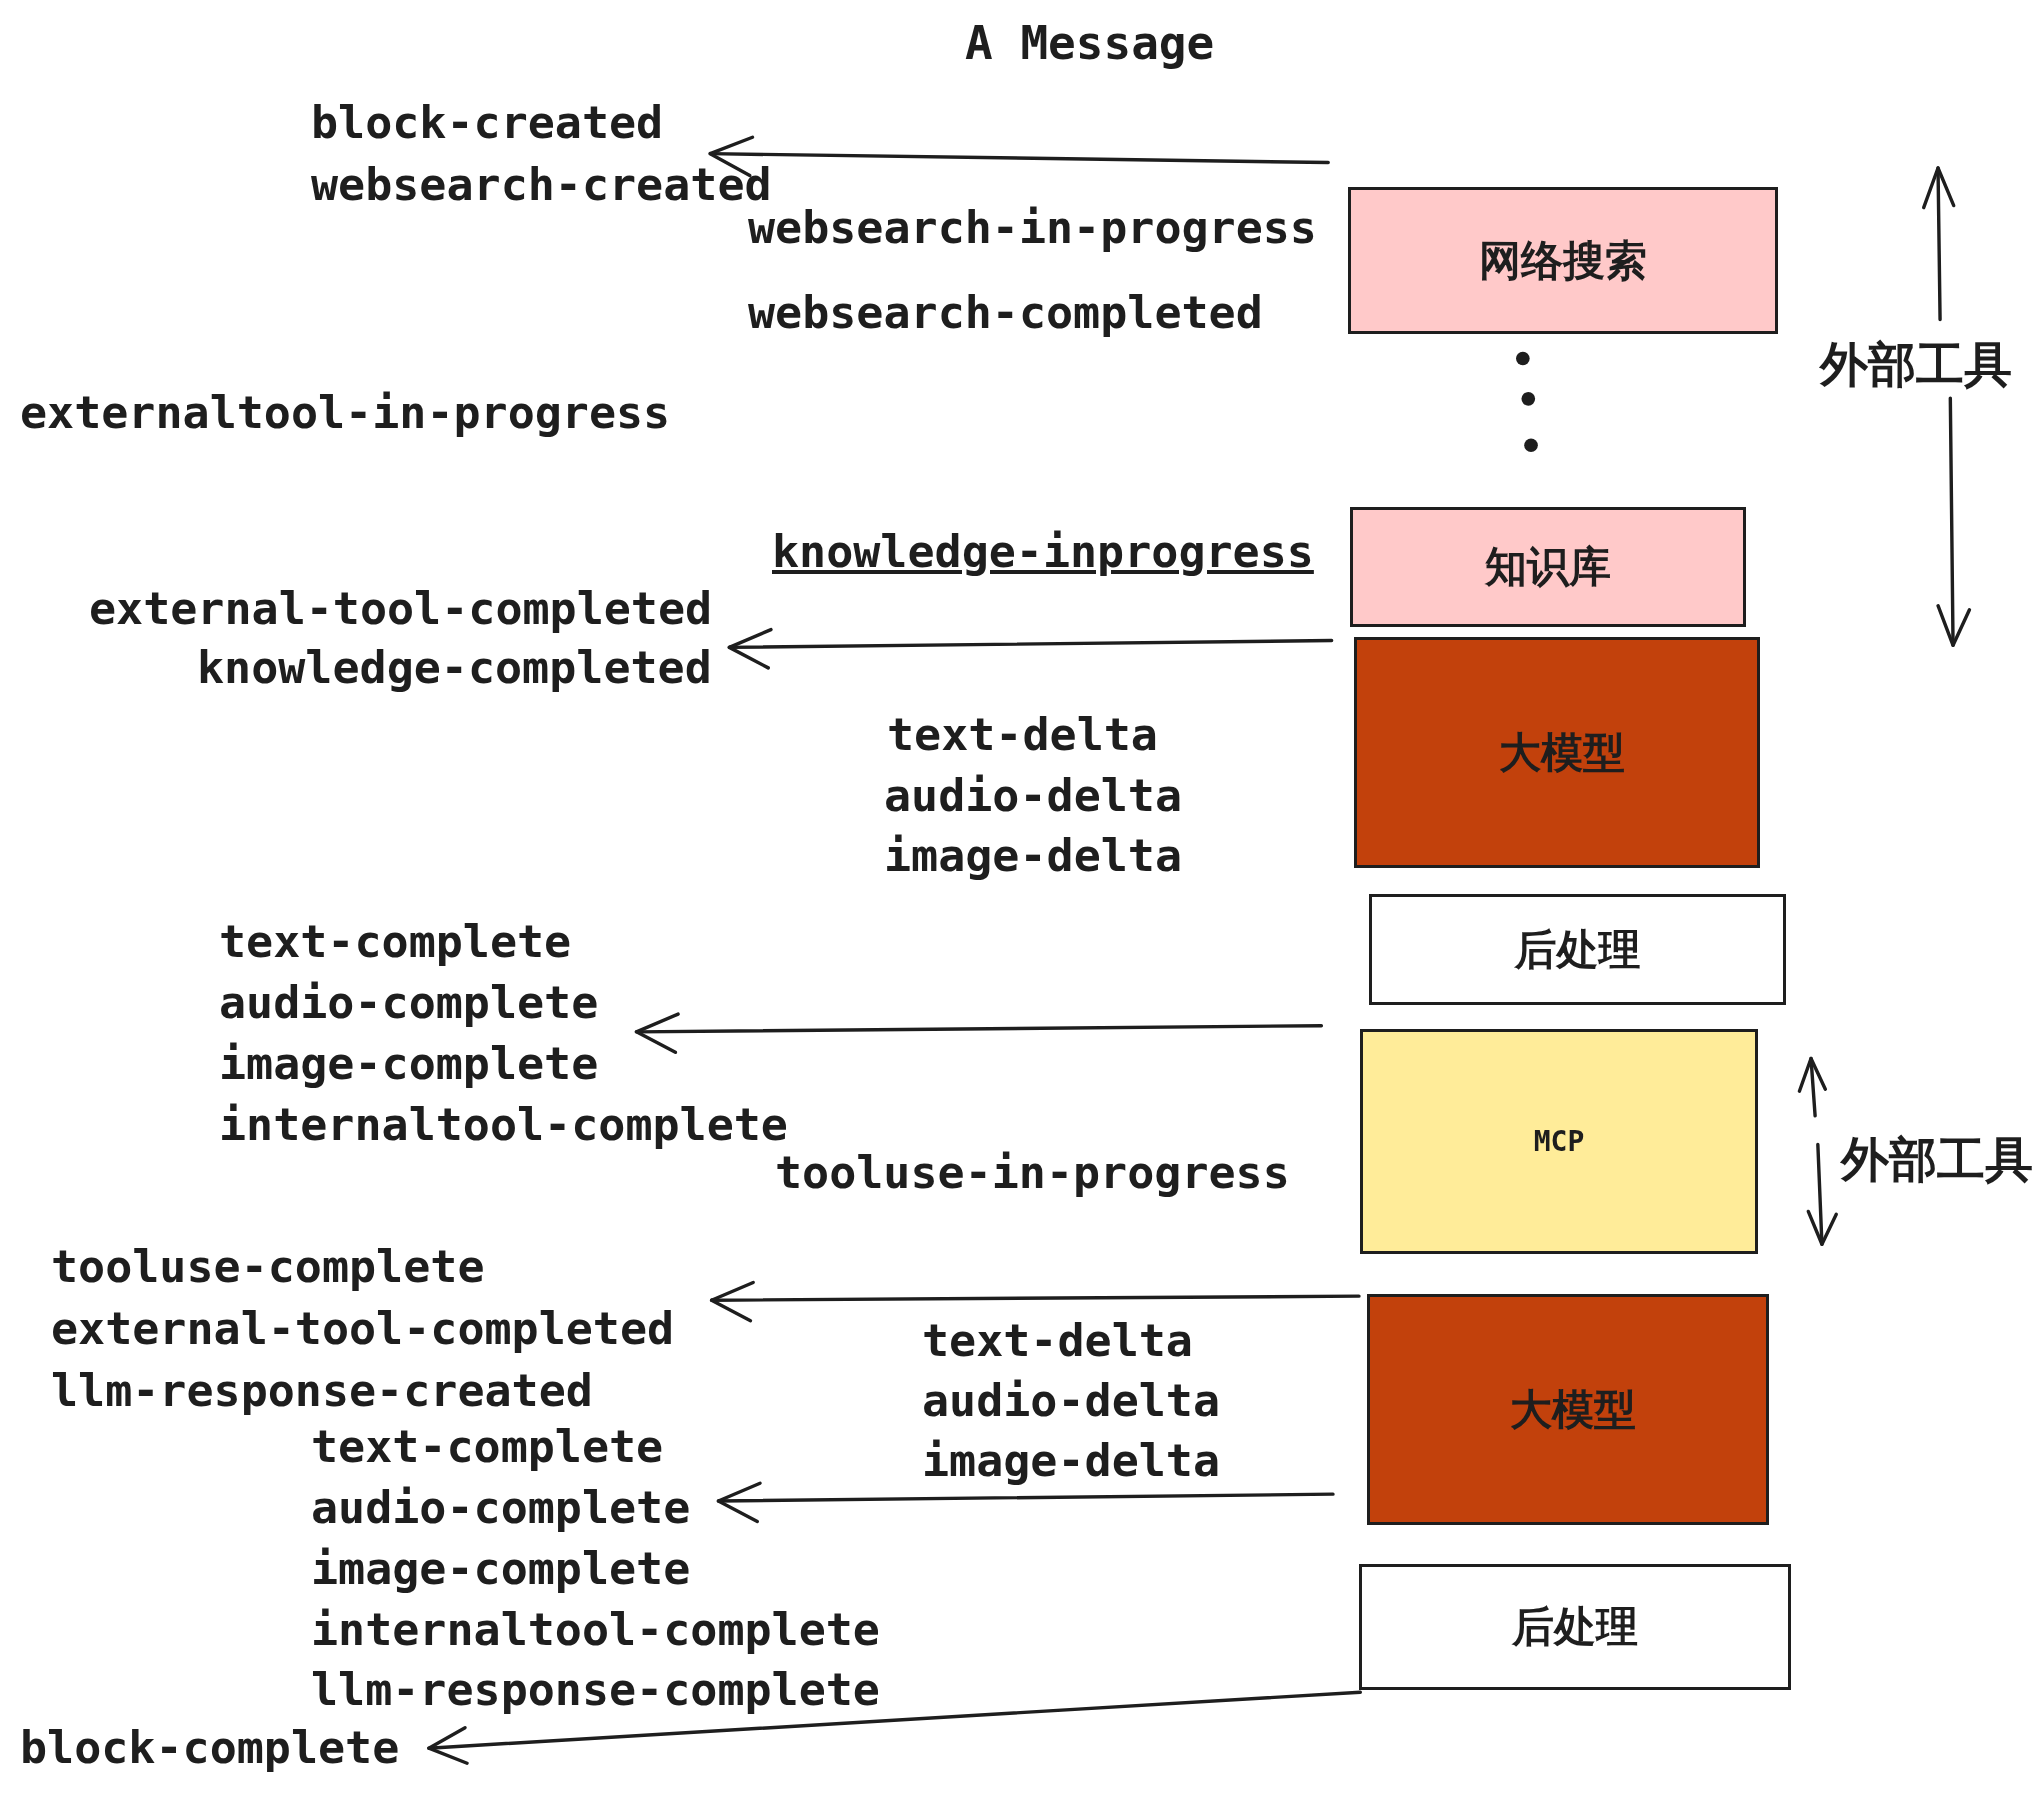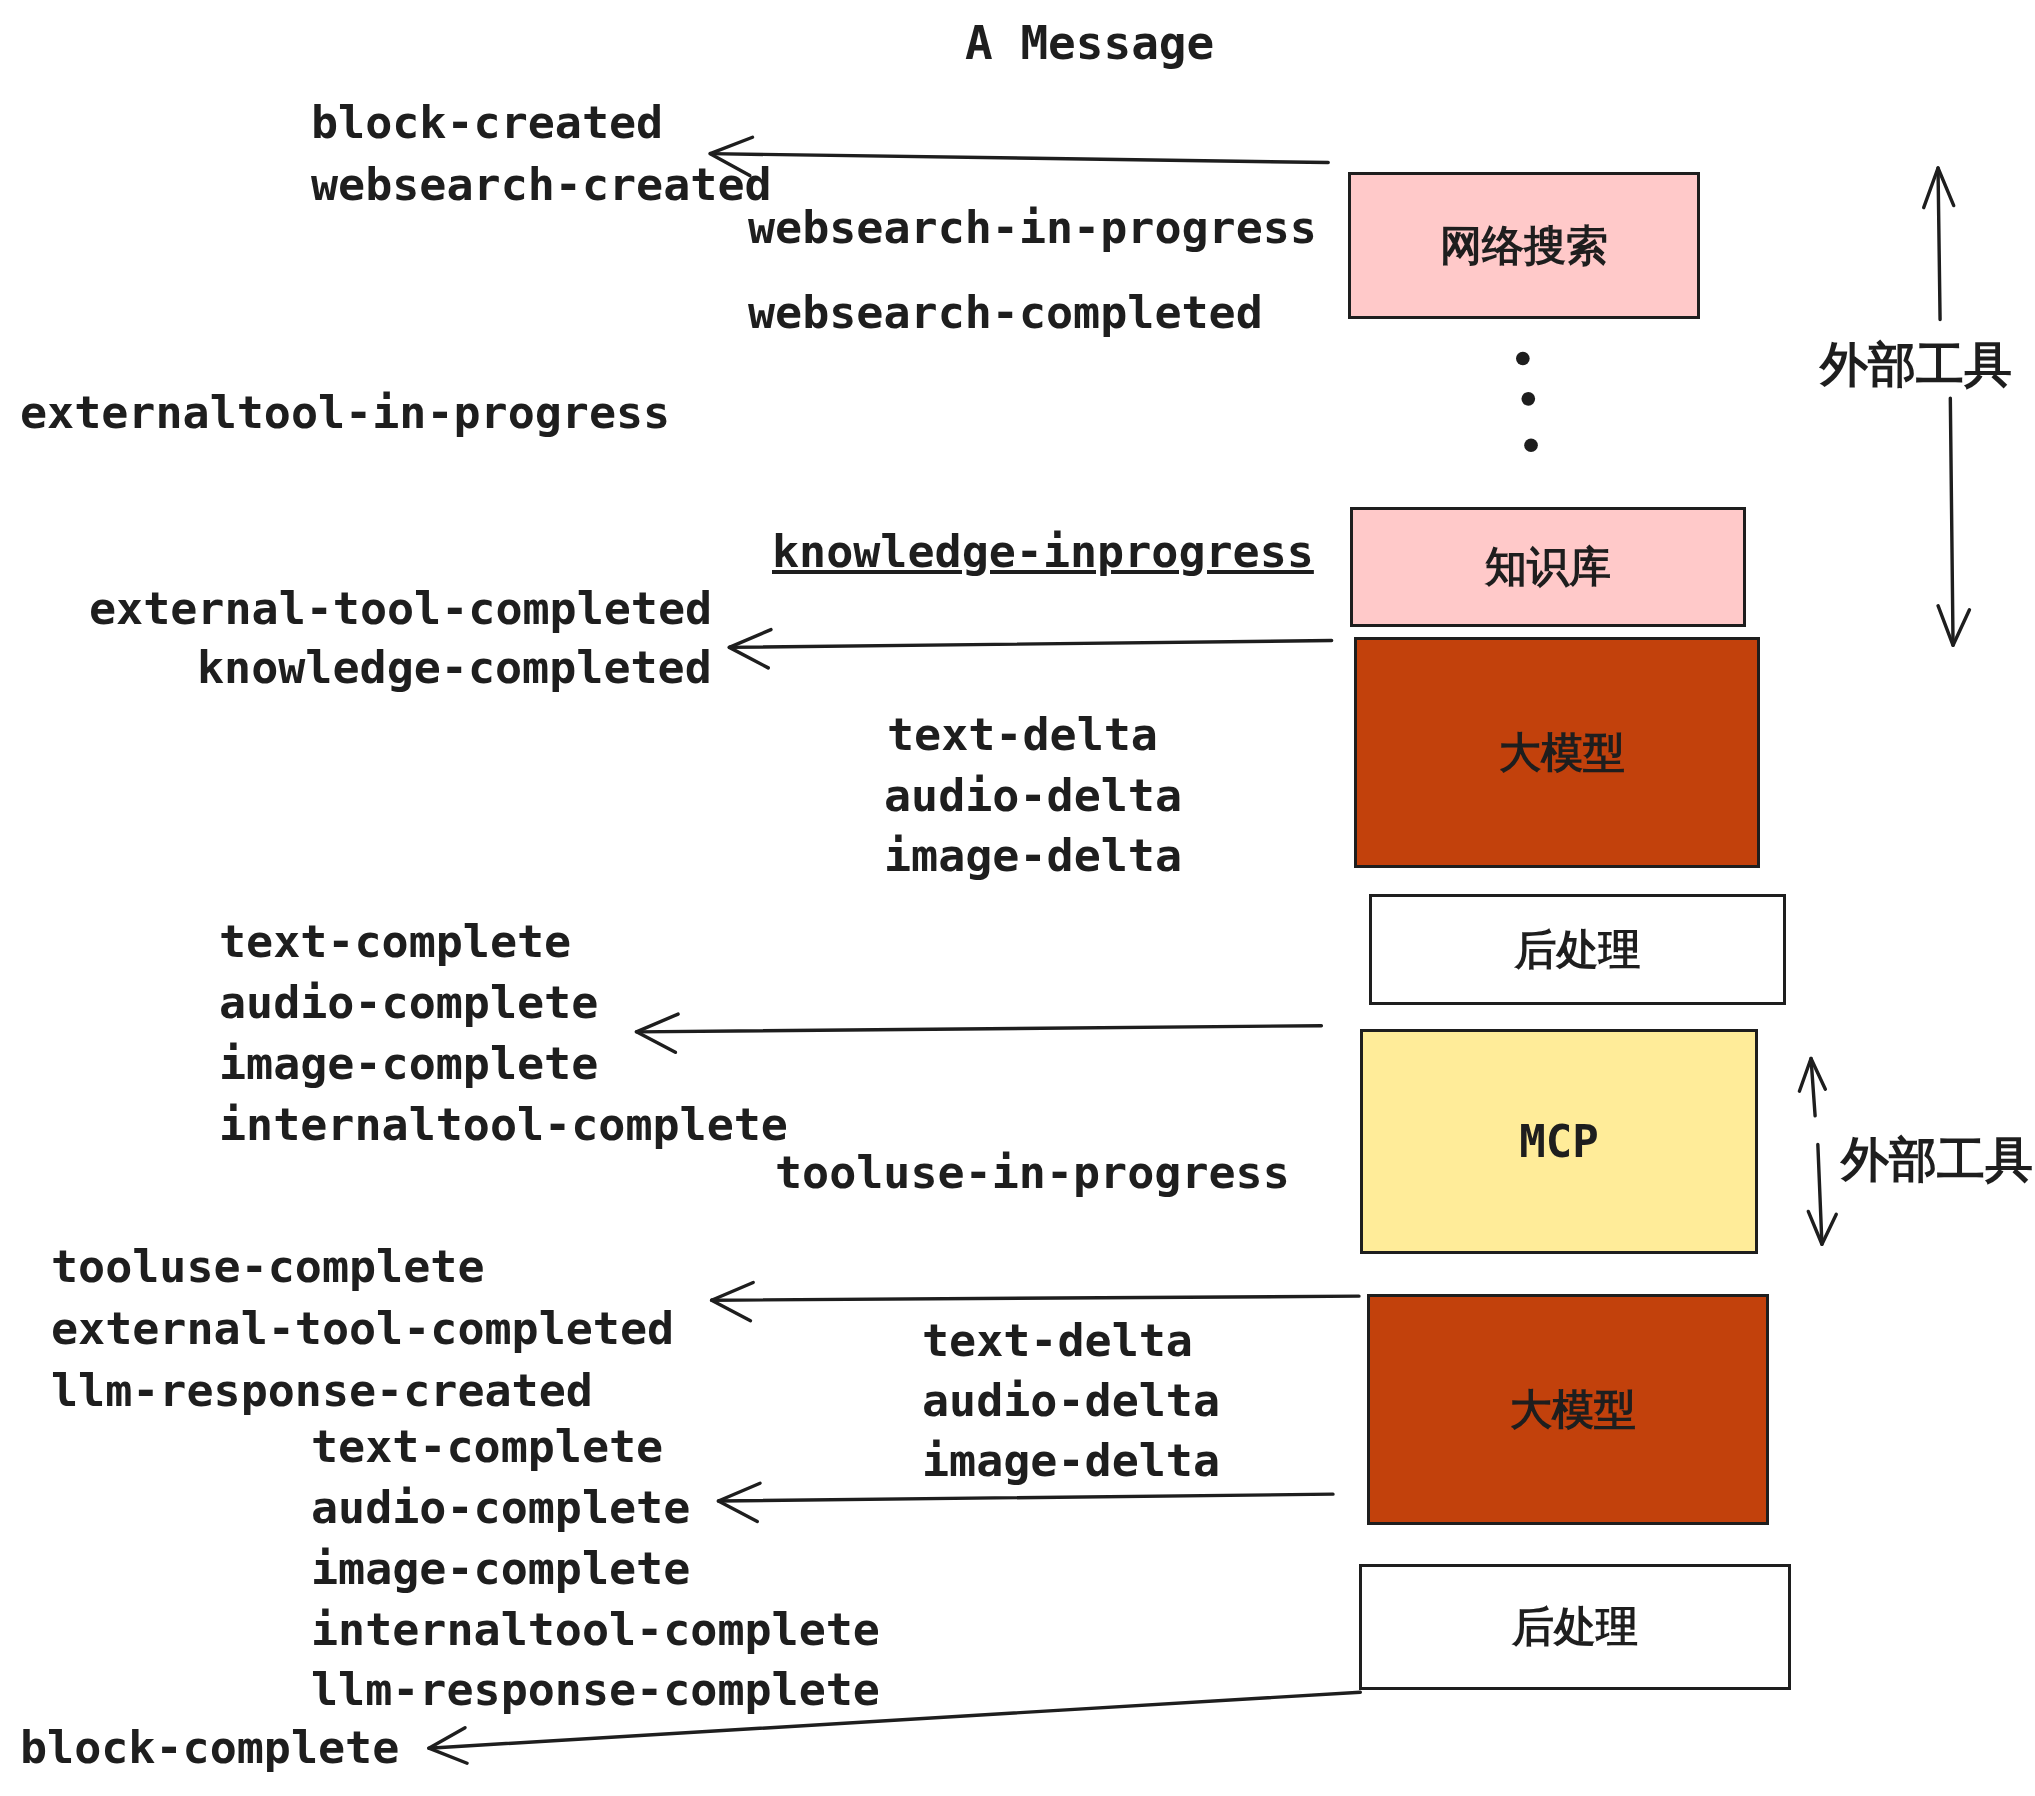--- a/index.html
+++ b/index.html
@@ -17,21 +17,21 @@
     position:absolute; font:bold 45px "DejaVu Sans Mono", monospace;
     color:#1e1e1e; white-space:nowrap; line-height:1;
   }
   .box {
     position:absolute; box-sizing:border-box; border:3.4px solid #1e1e1e;
     display:flex; align-items:center; justify-content:center;
     font-weight:bold; color:#1e1e1e; white-space:nowrap;
     font-family:"DejaVu Sans Mono","Liberation Sans",sans-serif;
   }
   .box.cjk  { font-size:42px; }
-  .box.mono { font-size:44px; }
+  .box.mono { font-size:28px; }
   .pink   { background:#ffc9c9; }
   .green  { background:#c2410c;padding-left:10px; }
   .yellow { background:#ffec99; }
   .white  { background:#ffffff; }
   .side-label {
     position:absolute; font-weight:bold; font-size:48px; color:#1e1e1e;
     font-family:"Liberation Sans","DejaVu Sans",sans-serif; white-space:nowrap;
   }
   svg.overlay { position:absolute; left:0; top:0; }
   svg.overlay path, svg.overlay line { stroke:#1e1e1e; stroke-width:5; fill:none; stroke-linecap:round; }
@@ -66,21 +66,21 @@
   <div class="ev" style="left:922px; top:1318px;">text-delta</div>
   <div class="ev" style="left:922px; top:1378px;">audio-delta</div>
   <div class="ev" style="left:922px; top:1438px;">image-delta</div>
   <div class="ev" style="left:311px;  top:1424px;">text-complete</div>
   <div class="ev" style="left:311px;  top:1485px;">audio-complete</div>
   <div class="ev" style="left:311px;  top:1546px;">image-complete</div>
   <div class="ev" style="left:311px;  top:1607px;">internaltool-complete</div>
   <div class="ev" style="left:311px;  top:1667px;">llm-response-complete</div>
   <div class="ev" style="left:20px;   top:1725px;">block-complete</div>
 
-  <div class="box pink cjk" style="left:1348px; top:172px;  width:352px; height:147px;">
+  <div class="box pink cjk" style="left:1348px; top:187px;  width:430px; height:147px;">
     <span>网络搜索</span>
   </div>
   <div class="box pink cjk" style="left:1350px; top:507px;  width:396px; height:120px;">
     <span>知识库</span>
   </div>
   <div class="box green cjk" style="left:1354px; top:637px;  width:406px; height:231px;">
     <span>大模型</span>
   </div>
   <div class="box white cjk" style="left:1369px; top:894px; width:417px; height:111px;">
     <span>后处理</span>

